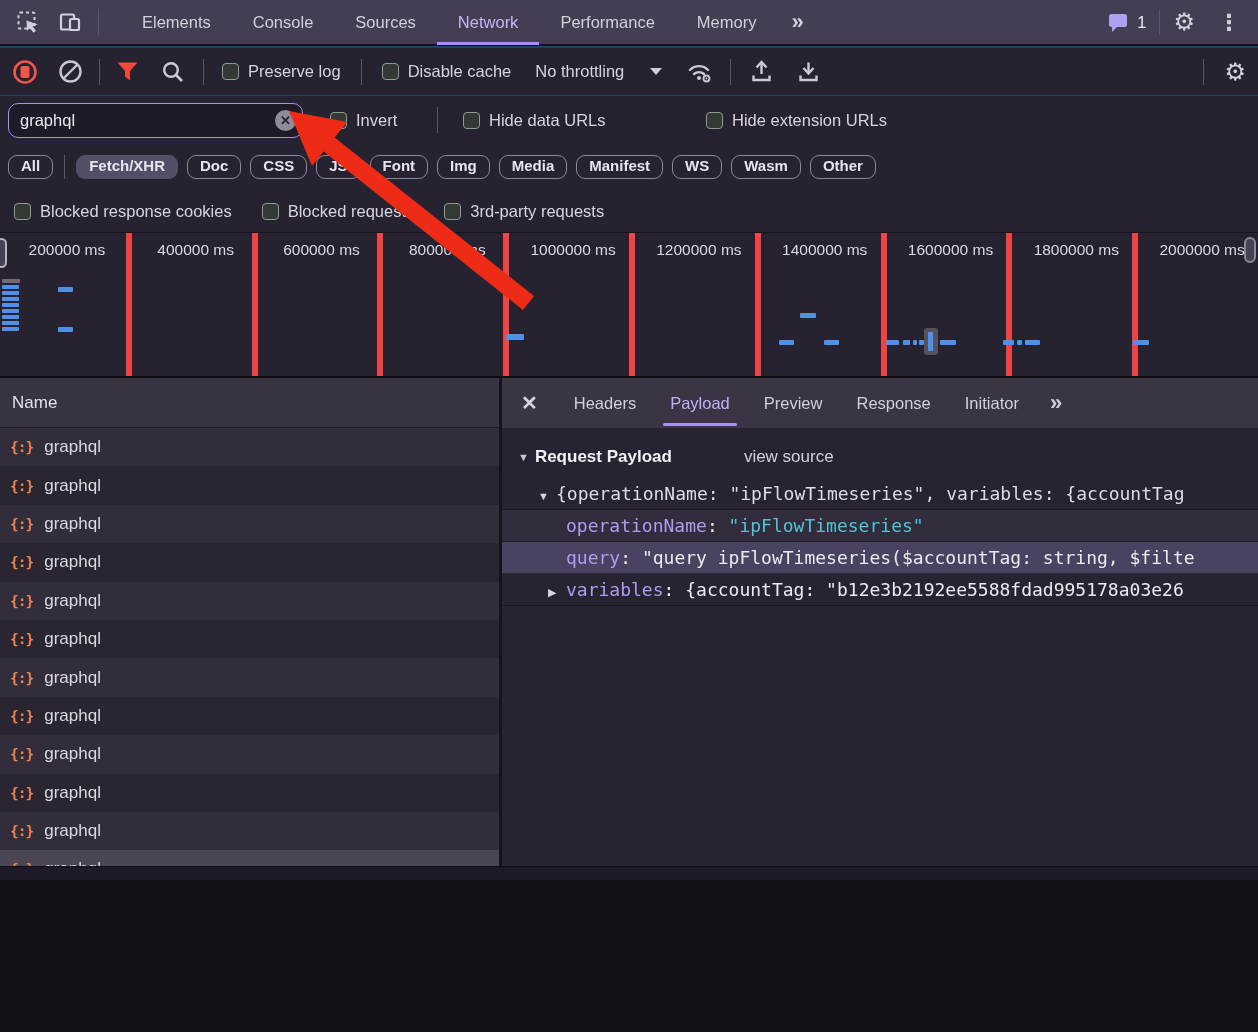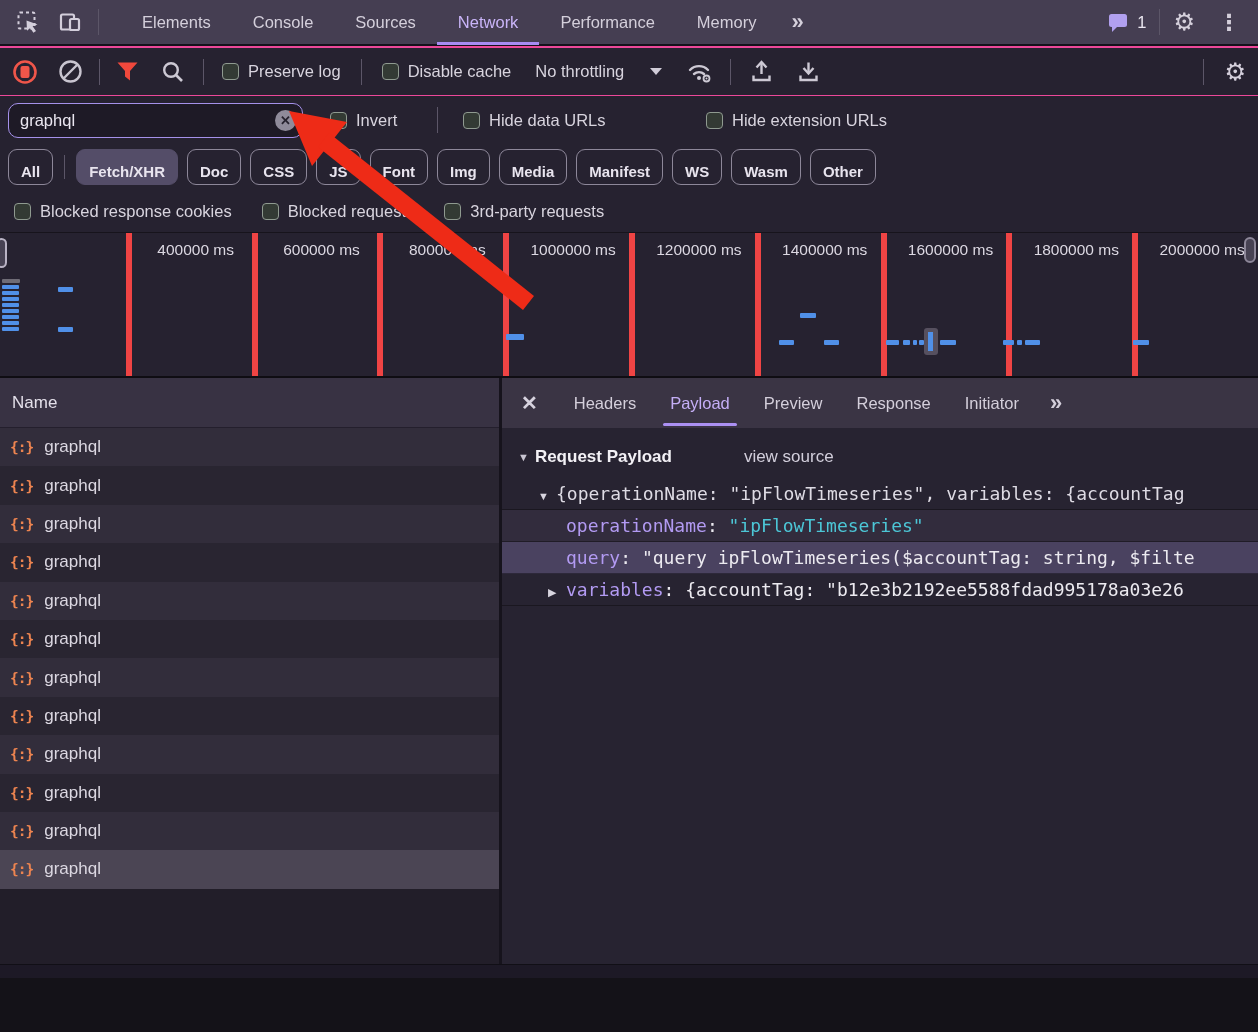--- a/index.html
+++ b/index.html
@@ -1,17 +1,17 @@
 <!DOCTYPE html>
 <html><head>
 <meta charset="utf-8">
 <style>
   * { margin:0; padding:0; box-sizing:border-box; }
   html,body { background:#141218; }
-  #app { position:relative; width:1258px; height:978px; background:#ec4899; overflow:hidden;
+  #app { position:relative; width:1258px; height:880px; background:#0c4a6e; overflow:hidden;
          font-family:"Liberation Sans", sans-serif; }
 
   
   .topbar { position:absolute; top:0; left:0; right:0; height:46px; background:#453e52;
             border-bottom:2px solid #15121b; display:flex; align-items:center; padding-left:14px; }
   .tbicon { width:28px; height:26px; display:flex; align-items:center; justify-content:center; margin-right:14px; }
   .vdiv { width:1px; height:26px; background:#5c5668; flex:none; }
   .tabs { display:flex; height:46px; margin-left:22px; }
   .tab { display:flex; align-items:center; padding:0 21px; font-size:16.5px; color:#d4cfdb; }
   .tab.active { color:#c9b4f8; box-shadow:inset 0 -3px 0 #a78cf2; }
@@ -36,21 +36,21 @@
                border:1.5px solid #a591ea; border-radius:10px; display:flex; align-items:center; }
   .filterbox input { flex:1; background:transparent; border:none; outline:none; color:#eae6f0;
                      font-size:16.5px; padding:0 6px 0 11px; font-family:"Liberation Sans",sans-serif; }
   .clearbtn { width:21px; height:21px; border-radius:50%; background:#8f8b9a; color:#26222e;
               display:flex; align-items:center; justify-content:center; font-size:13px; font-weight:bold; margin-right:6px; flex:none; }
   .fritem { position:absolute; top:0; height:48px; display:flex; align-items:center; }
 
   
   .chiprow { position:absolute; top:144px; left:0; right:0; height:46px; background:#262230;
              display:flex; align-items:center; padding-left:8px; gap:9px; }
-  .chip { border:1.5px solid #8d8799; border-radius:9px; padding:13px 12px 4px; font-size:15px; font-weight:bold;
+  .chip { border:1.5px solid #8d8799; border-radius:9px; padding:1px 12px 4px; font-size:15px; font-weight:bold;
           color:#e8e4ee; background:transparent; white-space:nowrap; }
   .chip.sel { background:#544d68; border-color:#544d68; }
   .chipdiv { height:24px; margin:0 2px; }
 
   
   .checkrow { position:absolute; top:190px; left:0; right:0; height:42px; background:#262230;
               display:flex; align-items:center; padding-left:14px; gap:30px; }
 
   
   .overview { position:absolute; top:232px; left:0; right:0; height:146px; background:#262230;
@@ -264,20 +264,23 @@
         <div class="cb"></div>
         <span>Blocked requests</span>
       </label>
       <label class="cbwrap">
         <div class="cb"></div>
         <span>3rd-party requests</span>
       </label>
     </div>
 
   <div class="overview" id="overview">
+      <div class="ovcol" style="left: 0px; width: 125.8px;">
+        <div class="ovlabel">200000 ms</div>
+      </div>
       <div class="ovcol b" style="left: 125.8px; width: 125.8px;">
         <div class="ovlabel">400000 ms</div>
       </div>
       <div class="ovcol b" style="left: 251.6px; width: 125.8px;">
         <div class="ovlabel">600000 ms</div>
       </div>
       <div class="ovcol b" style="left: 377.4px; width: 125.8px;">
         <div class="ovlabel">800000 ms</div>
       </div>
       <div class="ovcol b" style="left: 503.2px; width: 125.8px;">

